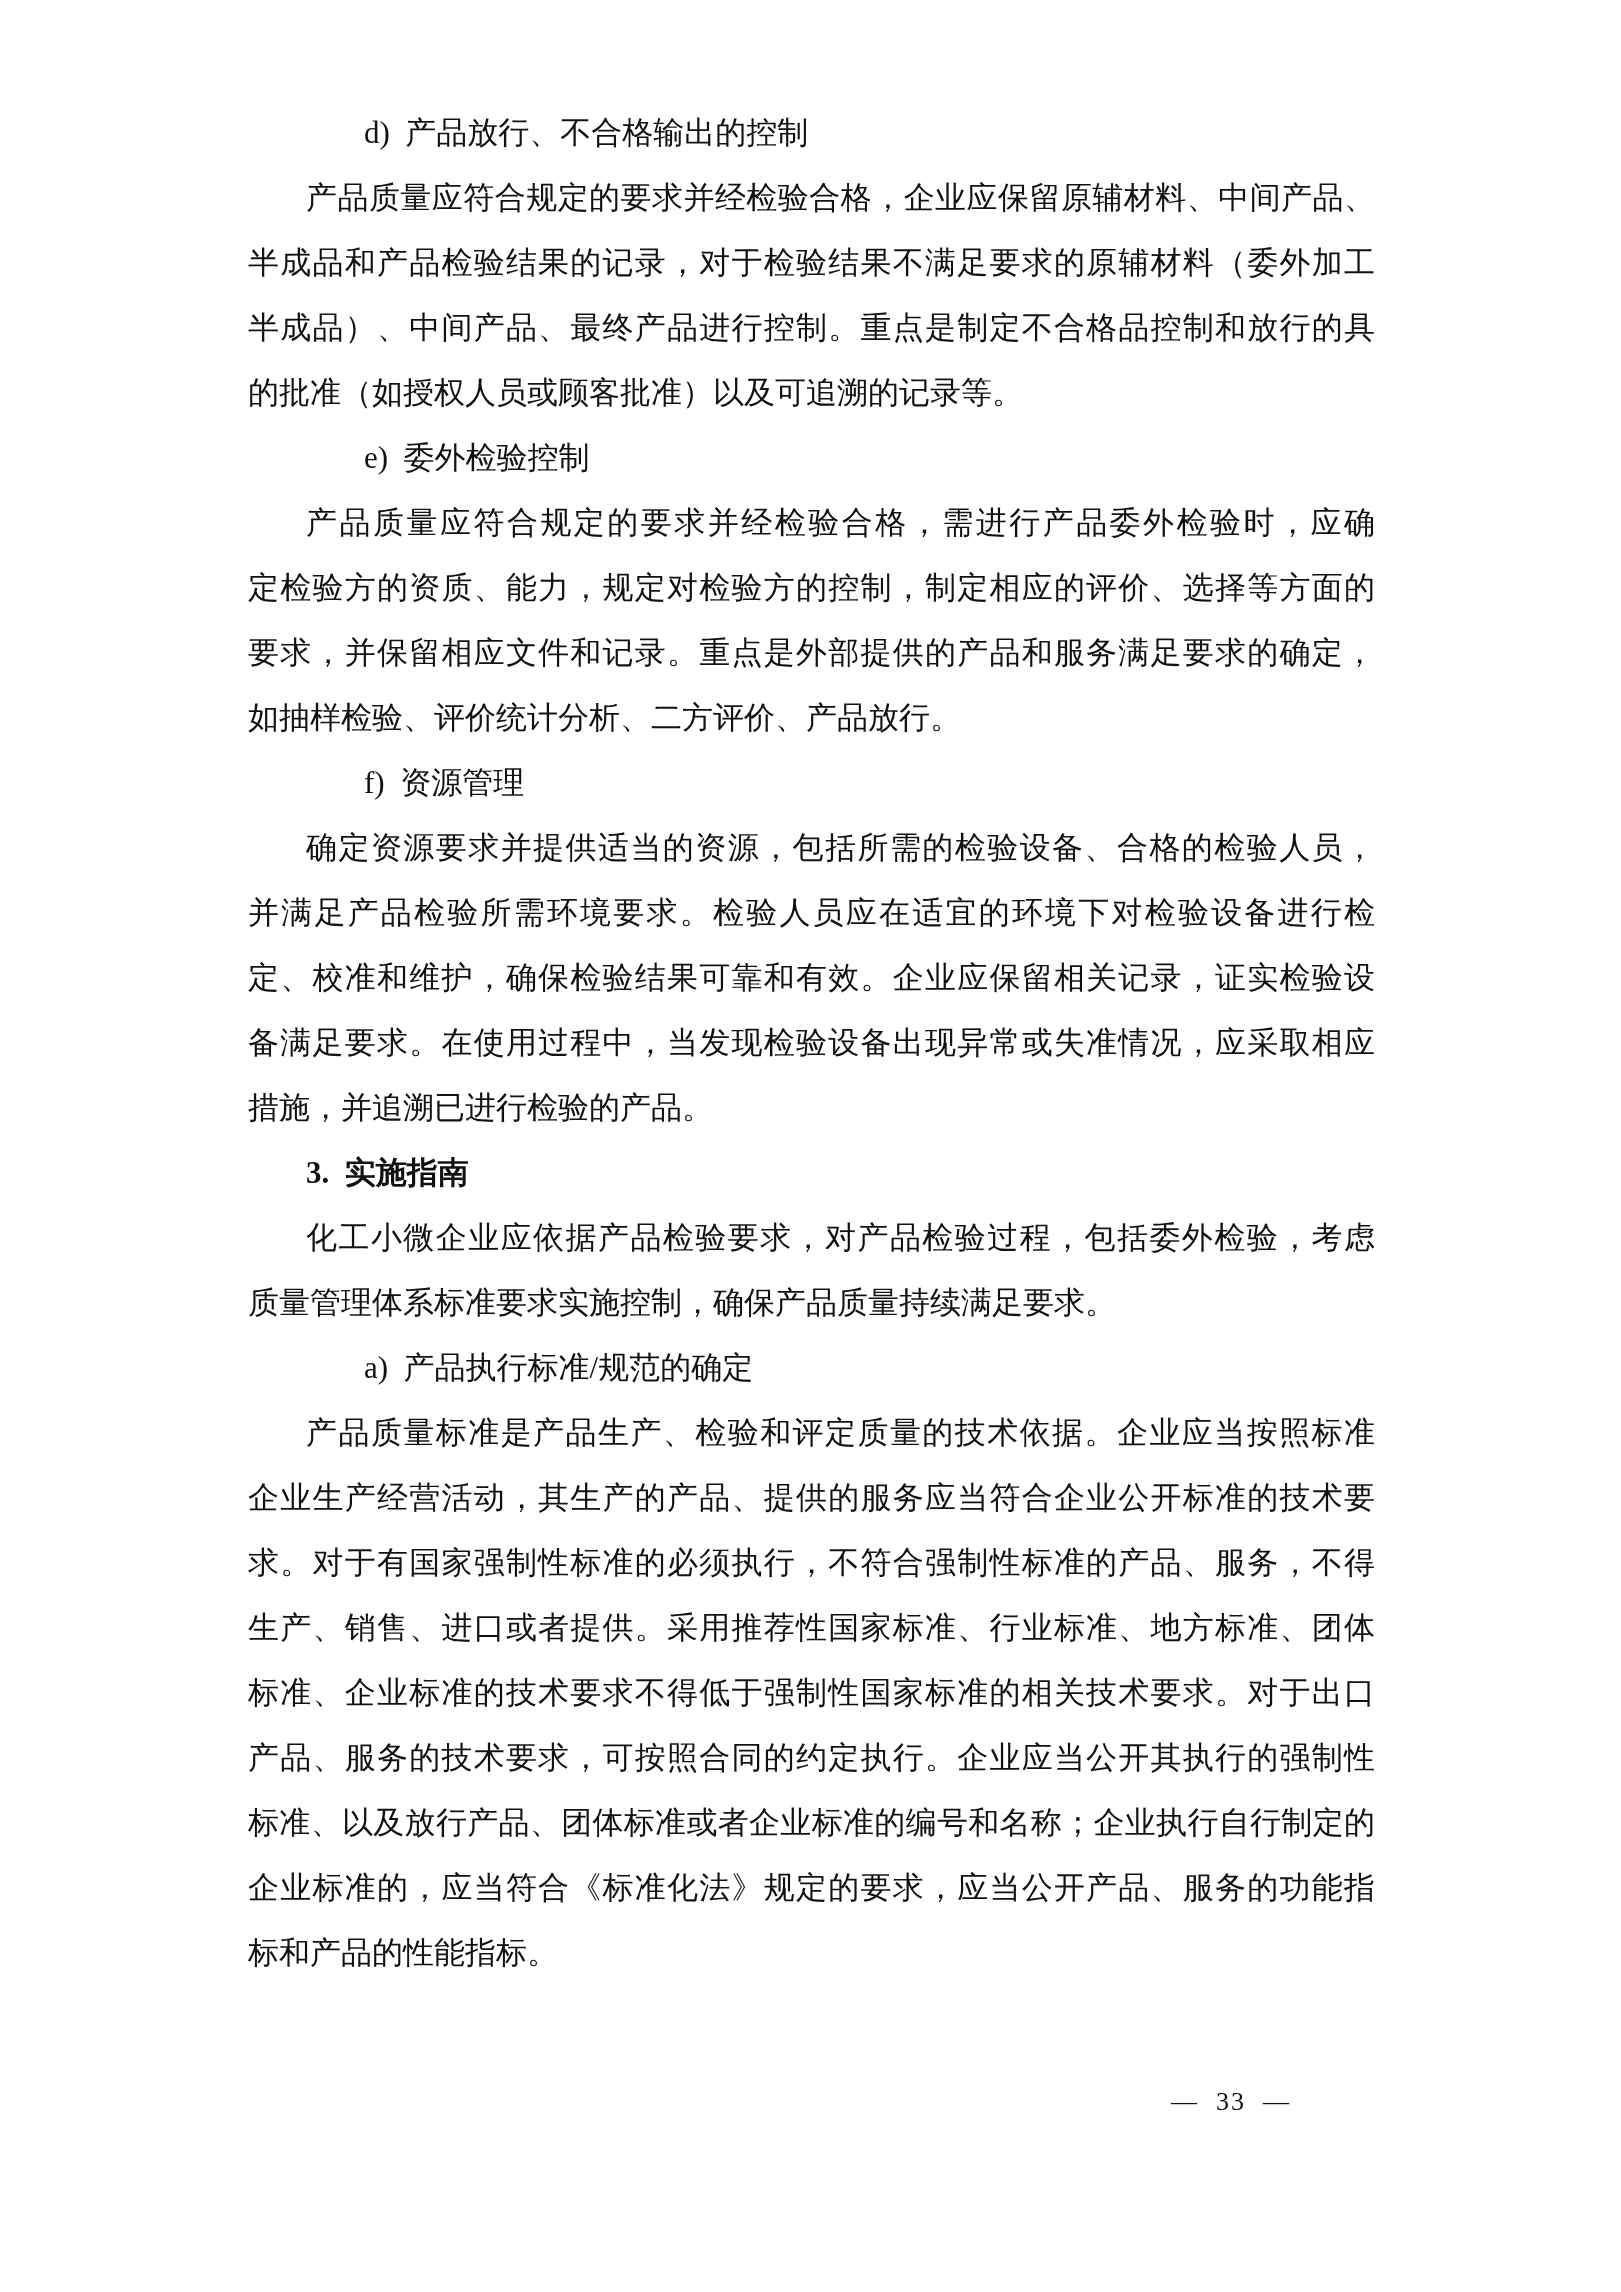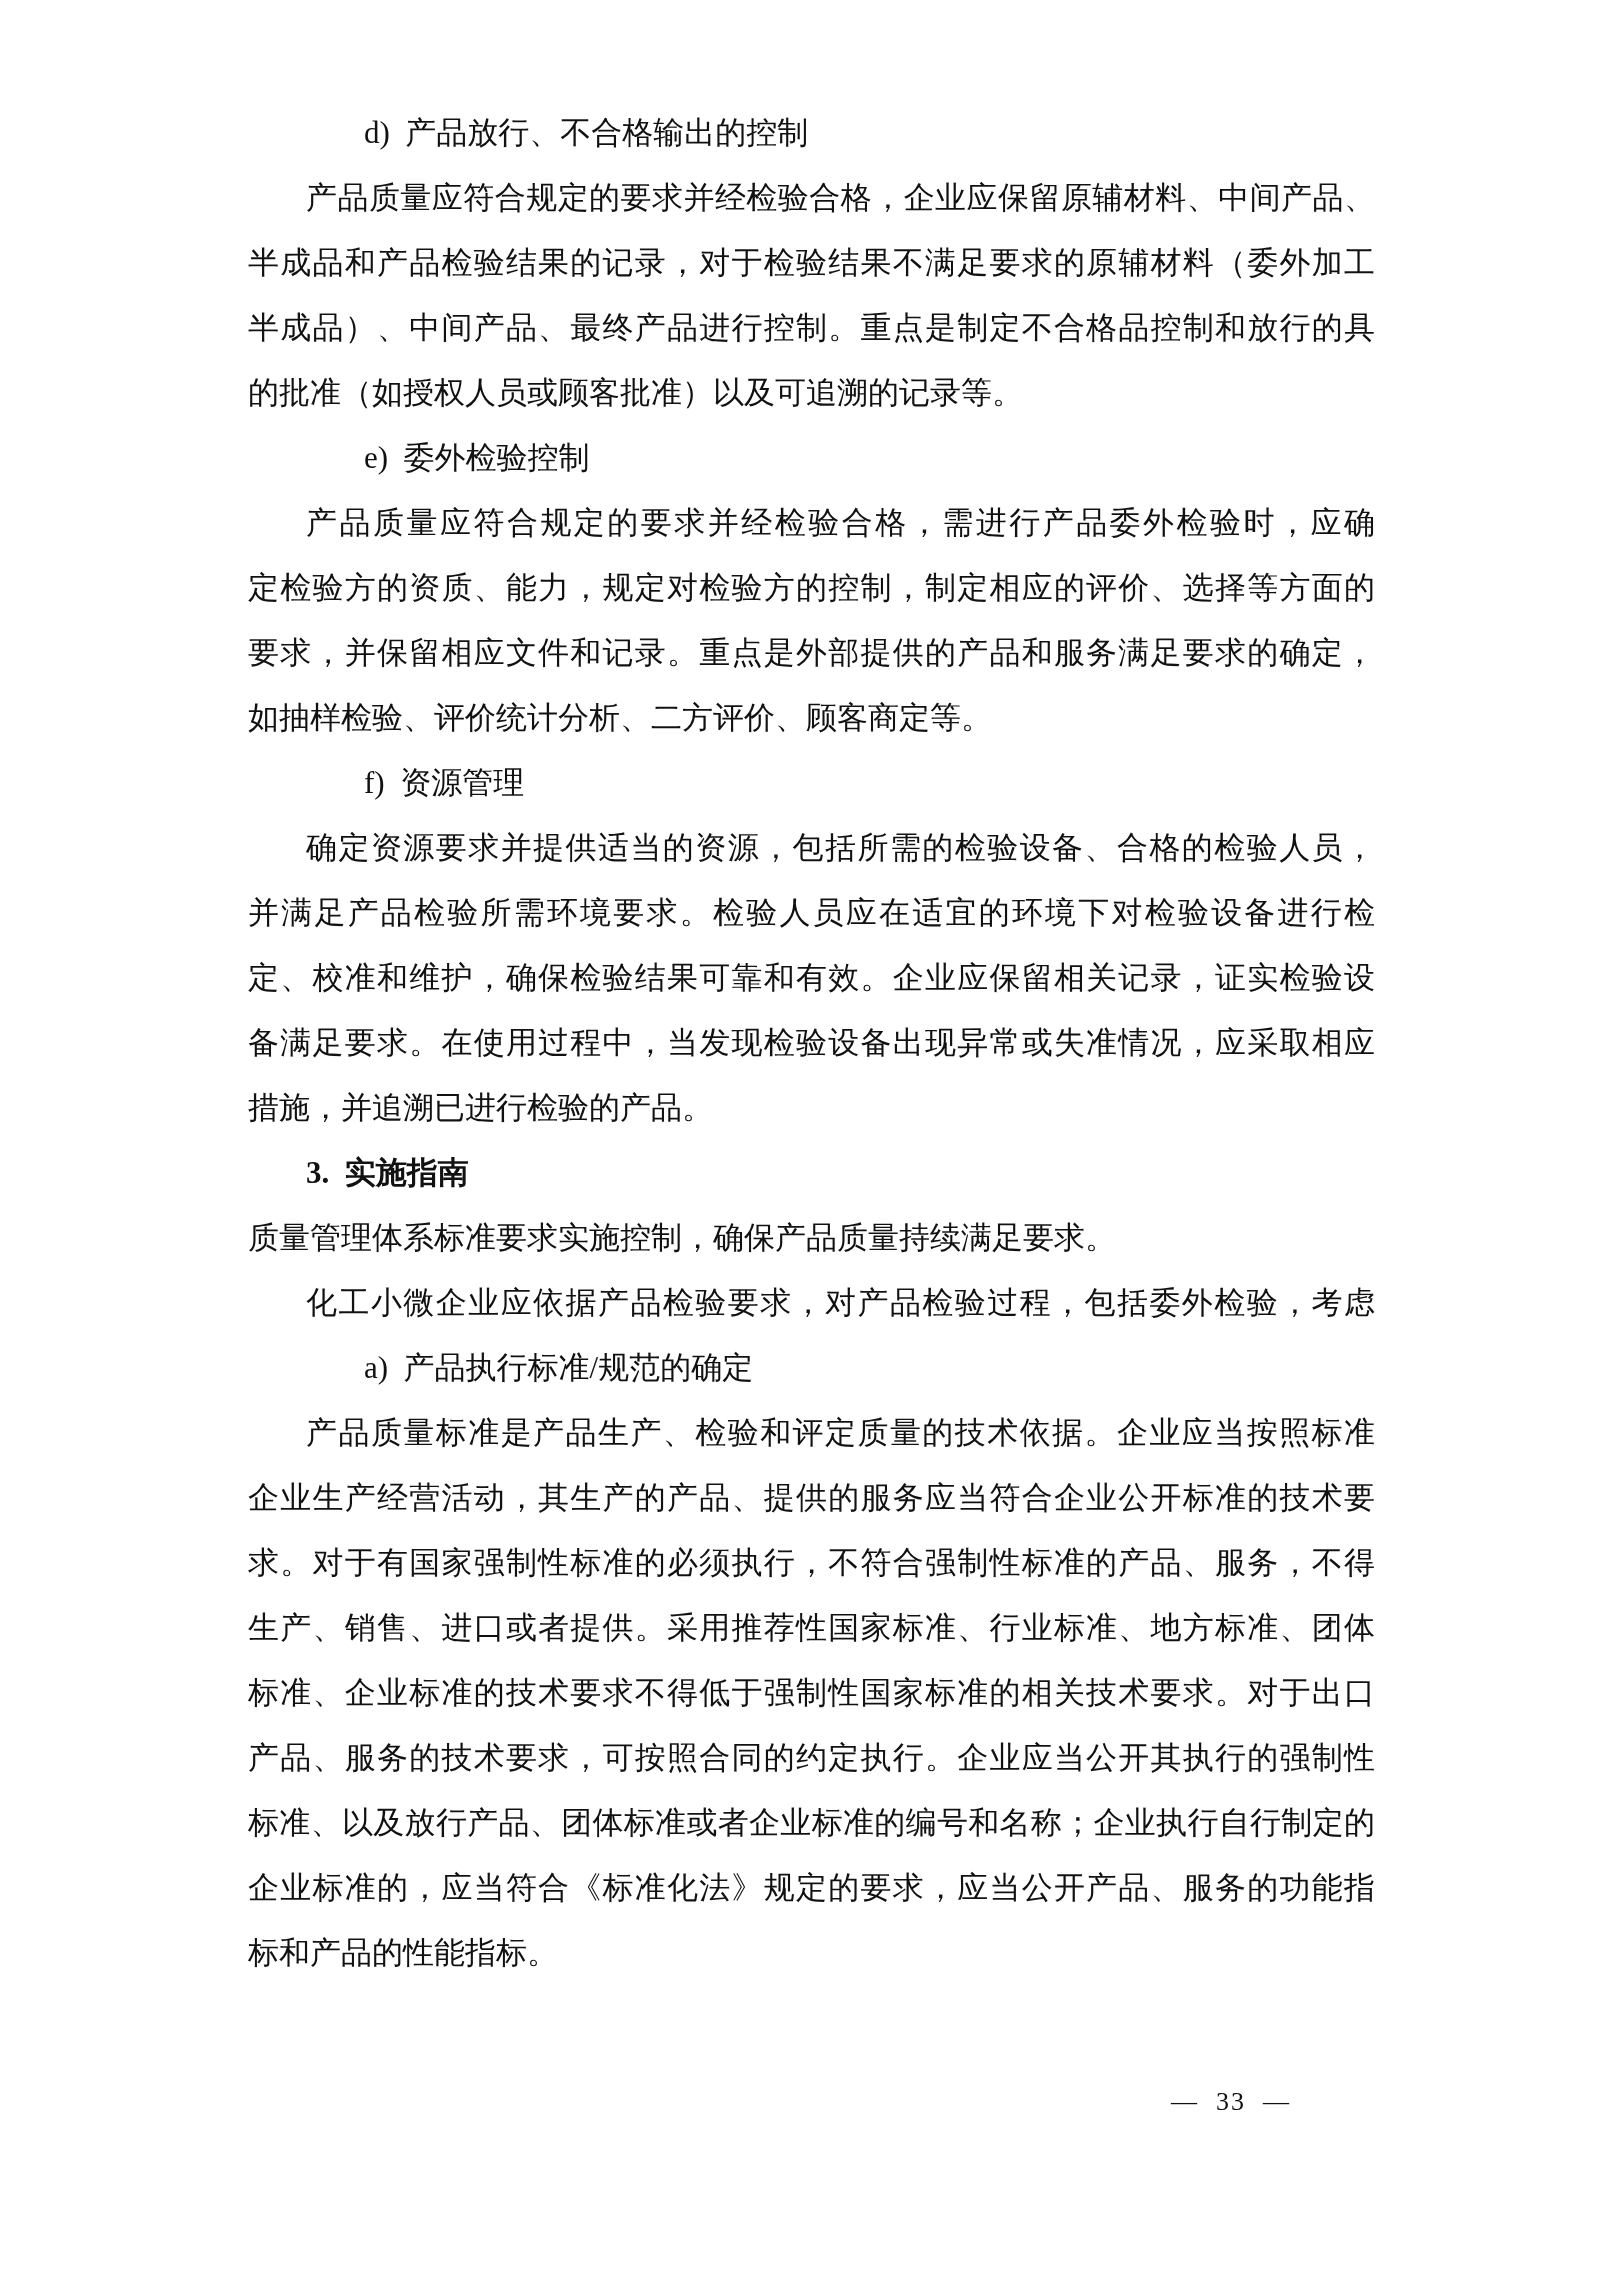--- a/index.html
+++ b/index.html
@@ -63,30 +63,30 @@
   <div class="content" id="content">
       <div class="line item">d)  产品放行、不合格输出的控制</div>
       <div class="line first">产品质量应符合规定的要求并经检验合格，企业应保留原辅材料、中间产品、</div>
       <div class="line cont">半成品和产品检验结果的记录，对于检验结果不满足要求的原辅材料（委外加工</div>
       <div class="line cont">半成品）、中间产品、最终产品进行控制。重点是制定不合格品控制和放行的具</div>
       <div class="line last">的批准（如授权人员或顾客批准）以及可追溯的记录等。</div>
       <div class="line item">e)  委外检验控制</div>
       <div class="line first">产品质量应符合规定的要求并经检验合格，需进行产品委外检验时，应确</div>
       <div class="line cont">定检验方的资质、能力，规定对检验方的控制，制定相应的评价、选择等方面的</div>
       <div class="line cont">要求，并保留相应文件和记录。重点是外部提供的产品和服务满足要求的确定，</div>
-      <div class="line last">如抽样检验、评价统计分析、二方评价、顾客商定等。</div>
+      <div class="line last">如抽样检验、评价统计分析、二方评价、产品放行。</div>
       <div class="line item">f)  资源管理</div>
       <div class="line first">确定资源要求并提供适当的资源，包括所需的检验设备、合格的检验人员，</div>
       <div class="line cont">并满足产品检验所需环境要求。检验人员应在适宜的环境下对检验设备进行检</div>
       <div class="line cont">定、校准和维护，确保检验结果可靠和有效。企业应保留相关记录，证实检验设</div>
       <div class="line cont">备满足要求。在使用过程中，当发现检验设备出现异常或失准情况，应采取相应</div>
       <div class="line last">措施，并追溯已进行检验的产品。</div>
       <div class="line bold">3.  实施指南</div>
+      <div class="line first">化工小微企业应依据产品检验要求，对产品检验过程，包括委外检验，考虑</div>
       <div class="line last">质量管理体系标准要求实施控制，确保产品质量持续满足要求。</div>
-      <div class="line first">化工小微企业应依据产品检验要求，对产品检验过程，包括委外检验，考虑</div>
       <div class="line item">a)  产品执行标准/规范的确定</div>
       <div class="line first">产品质量标准是产品生产、检验和评定质量的技术依据。企业应当按照标准</div>
       <div class="line cont">企业生产经营活动，其生产的产品、提供的服务应当符合企业公开标准的技术要</div>
       <div class="line cont">求。对于有国家强制性标准的必须执行，不符合强制性标准的产品、服务，不得</div>
       <div class="line cont">生产、销售、进口或者提供。采用推荐性国家标准、行业标准、地方标准、团体</div>
       <div class="line cont">标准、企业标准的技术要求不得低于强制性国家标准的相关技术要求。对于出口</div>
       <div class="line cont">产品、服务的技术要求，可按照合同的约定执行。企业应当公开其执行的强制性</div>
       <div class="line cont">标准、以及放行产品、团体标准或者企业标准的编号和名称；企业执行自行制定的</div>
       <div class="line cont">企业标准的，应当符合《标准化法》规定的要求，应当公开产品、服务的功能指</div>
       <div class="line last">标和产品的性能指标。</div>

